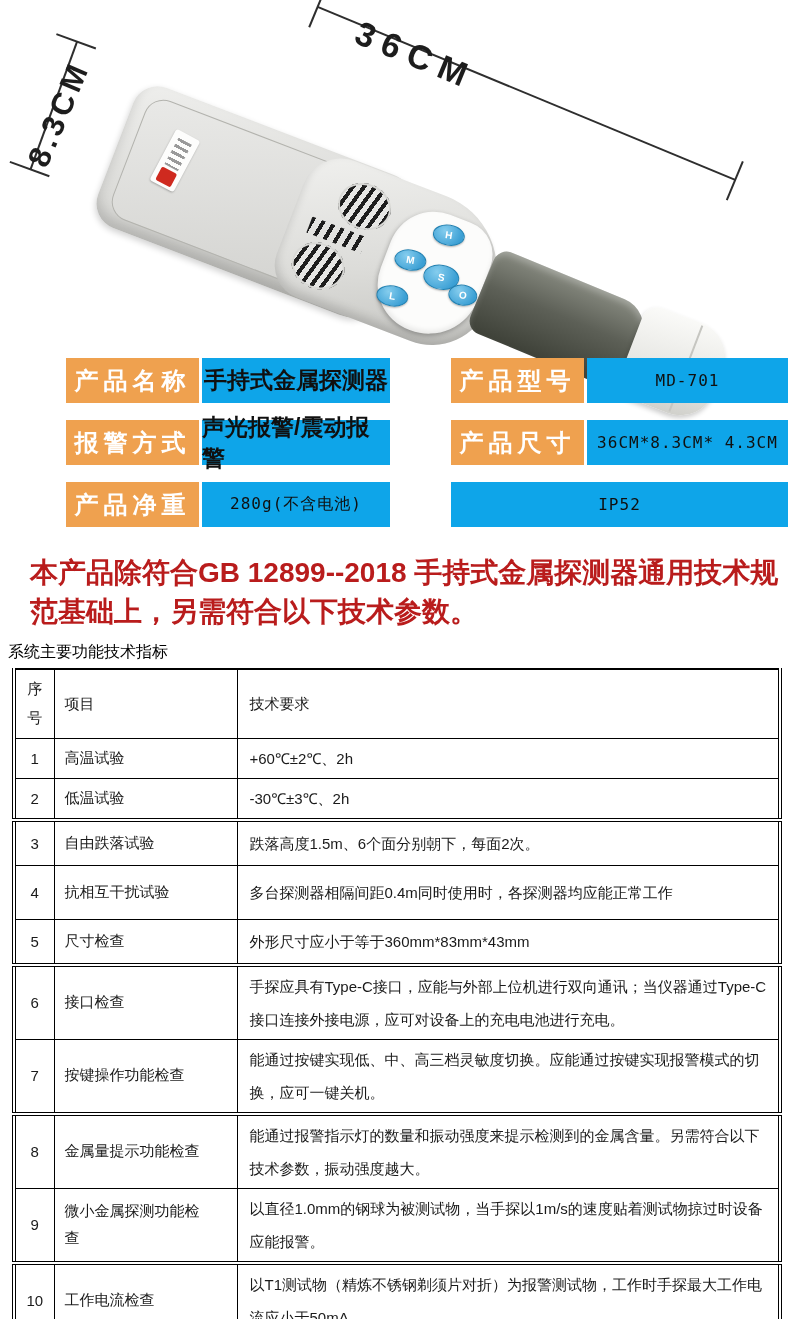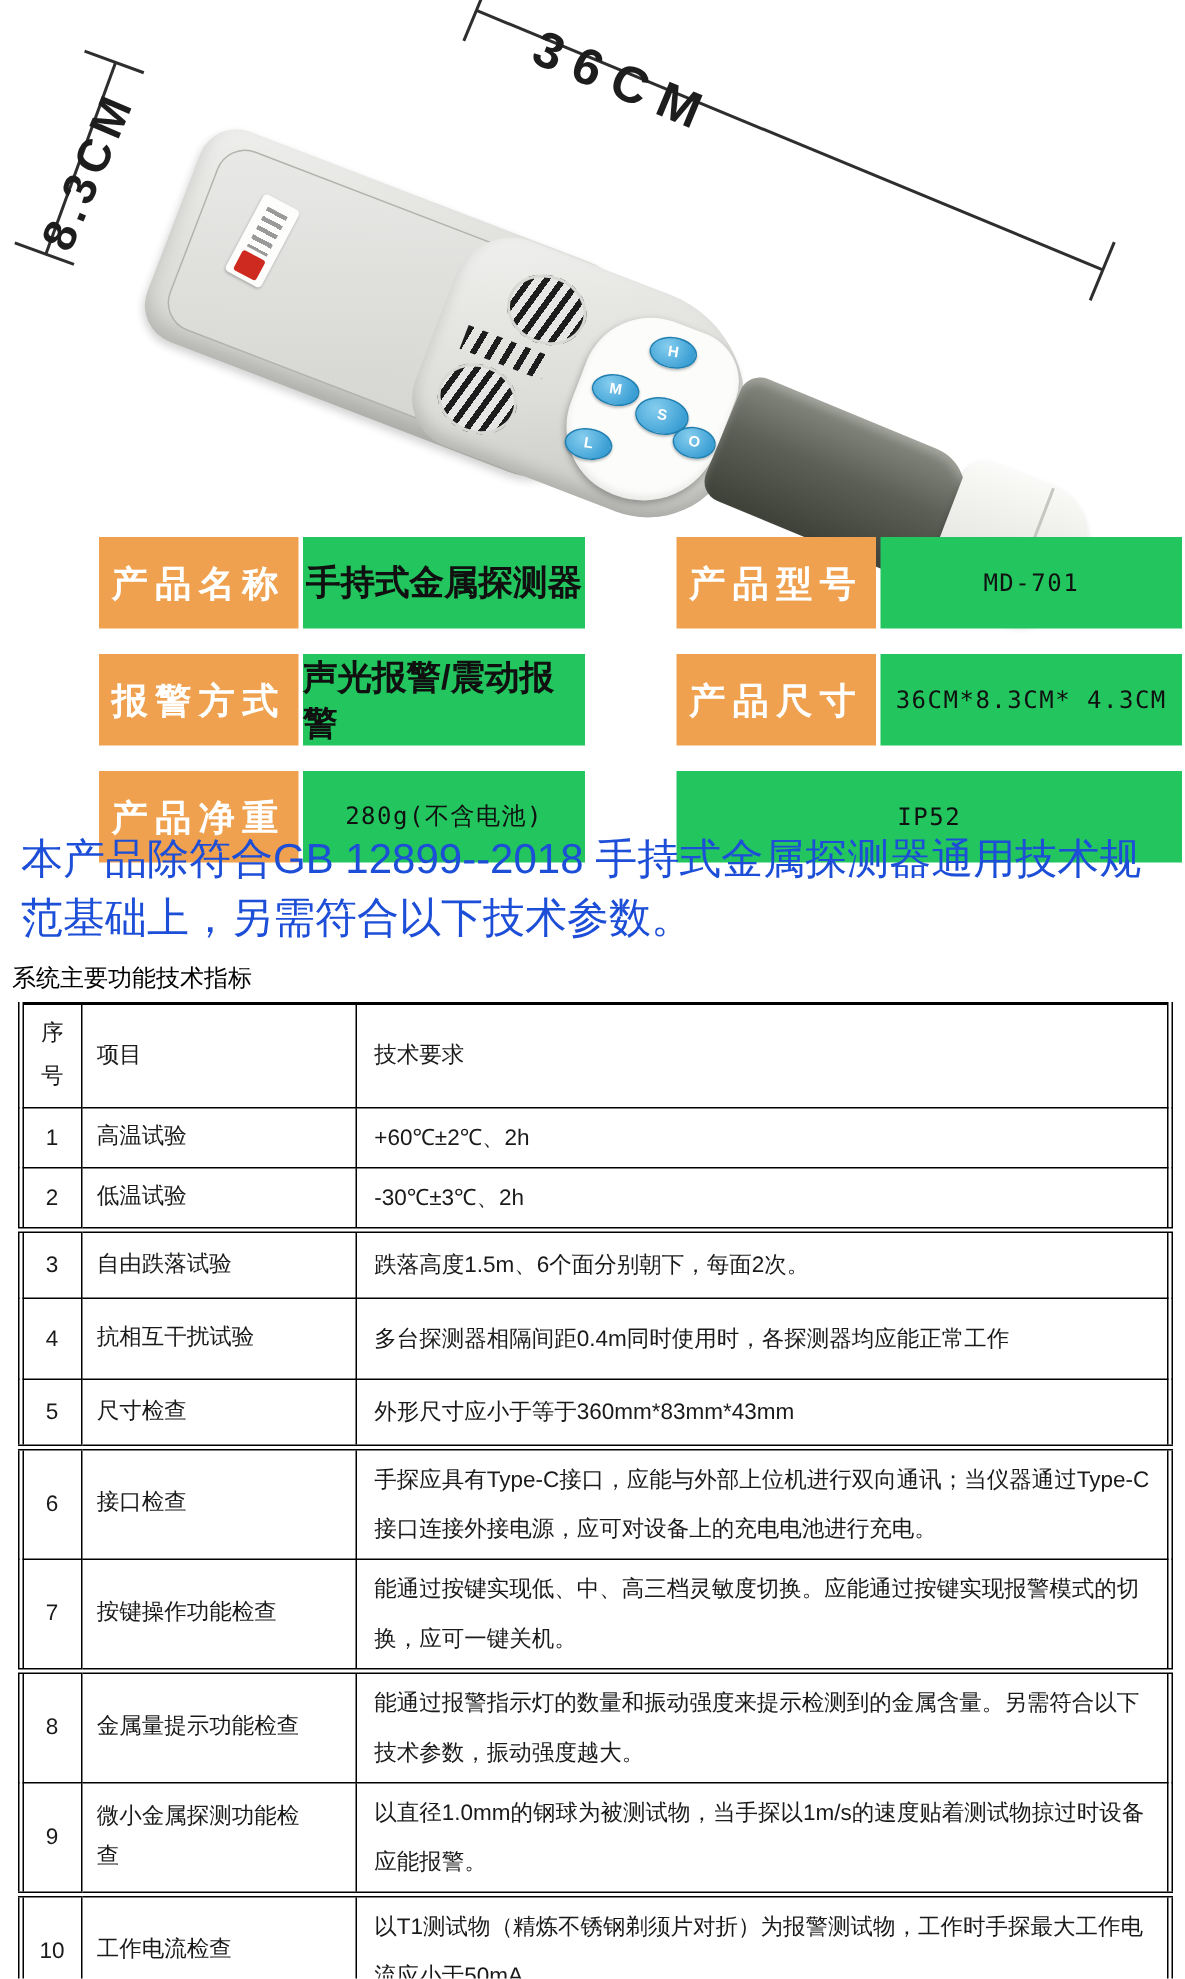--- a/index.html
+++ b/index.html
@@ -54,30 +54,30 @@
   .handle { position:absolute; left:392px; top:32px; width:166px; height:88px; border-radius:14px 30px 30px 14px;
             background:linear-gradient(180deg,#878a80 0%,#5d6057 45%,#3e4138 100%);
             box-shadow:inset 0 4px 6px rgba(255,255,255,.25); transform:rotate(1.5deg); }
   .cap { position:absolute; left:552px; top:28px; width:94px; height:96px; border-radius:16px 36px 36px 16px;
             background:linear-gradient(175deg,#fbfbf9 0%,#e6e6e2 60%,#cfcfca 100%); box-shadow:0 3px 5px rgba(0,0,0,.2); }
   .cap-ring { position:absolute; left:58px; top:2px; width:2px; height:92px; background:#c6c6c1; }
 
   
   .specs { position:absolute; left:18px; top:358px; width:770px; display:grid;
            grid-template-columns:372px 385px; column-gap:13px; row-gap:17px; }
-  .spec-cell { display:flex; gap:3px; height:61px;padding-left:48px; }
+  .spec-cell { display:flex; gap:3px; height:45px;padding-left:48px; }
   .spec-label { width:133px; flex:0 0 133px; background:#EFA14F; color:#fff; font-weight:bold; font-size:24px;
            letter-spacing:5px; display:flex; align-items:center; justify-content:center; }
-  .spec-value { flex:1; background:#22c55e; color:#101010; font-weight:bold; font-size:23px;
+  .spec-value { flex:1; background:#0ea5e9; color:#101010; font-weight:bold; font-size:23px;
            display:flex; align-items:center; justify-content:center; }
   .spec-value.mono { font-family:"DejaVu Sans Mono","Liberation Sans",monospace; font-weight:normal; font-size:16px; letter-spacing:1px; }
 
   
-  .intro { position:absolute; left:14px; top:554px; width:750px; font-size:28px; font-weight:normal;
-           color:#1d4ed8; line-height:1.38; letter-spacing:0px; }
+  .intro { position:absolute; left:30px; top:554px; width:750px; font-size:28px; font-weight:bold;
+           color:#b91c1c; line-height:1.38; letter-spacing:0px; }
   .section-title { position:absolute; left:8px; top:642px; font-size:16px; font-weight:normal; color:#000; }
 
   
   .spec-table { position:absolute; left:12px; top:668px; width:770px; border-collapse:collapse;
            font-size:15px; color:#1a1a1a; table-layout:fixed; }
   .spec-table col.c-no   { width:40px; }
   .spec-table col.c-item { width:183px; }
   .spec-table th, .spec-table td { border:1px solid #000; vertical-align:middle; font-weight:normal; text-align:left; }
   .spec-table { border-left:4px double #000; border-right:4px double #000; border-top:2px solid #000; }
   .spec-table .h-row th { height:69px; }

